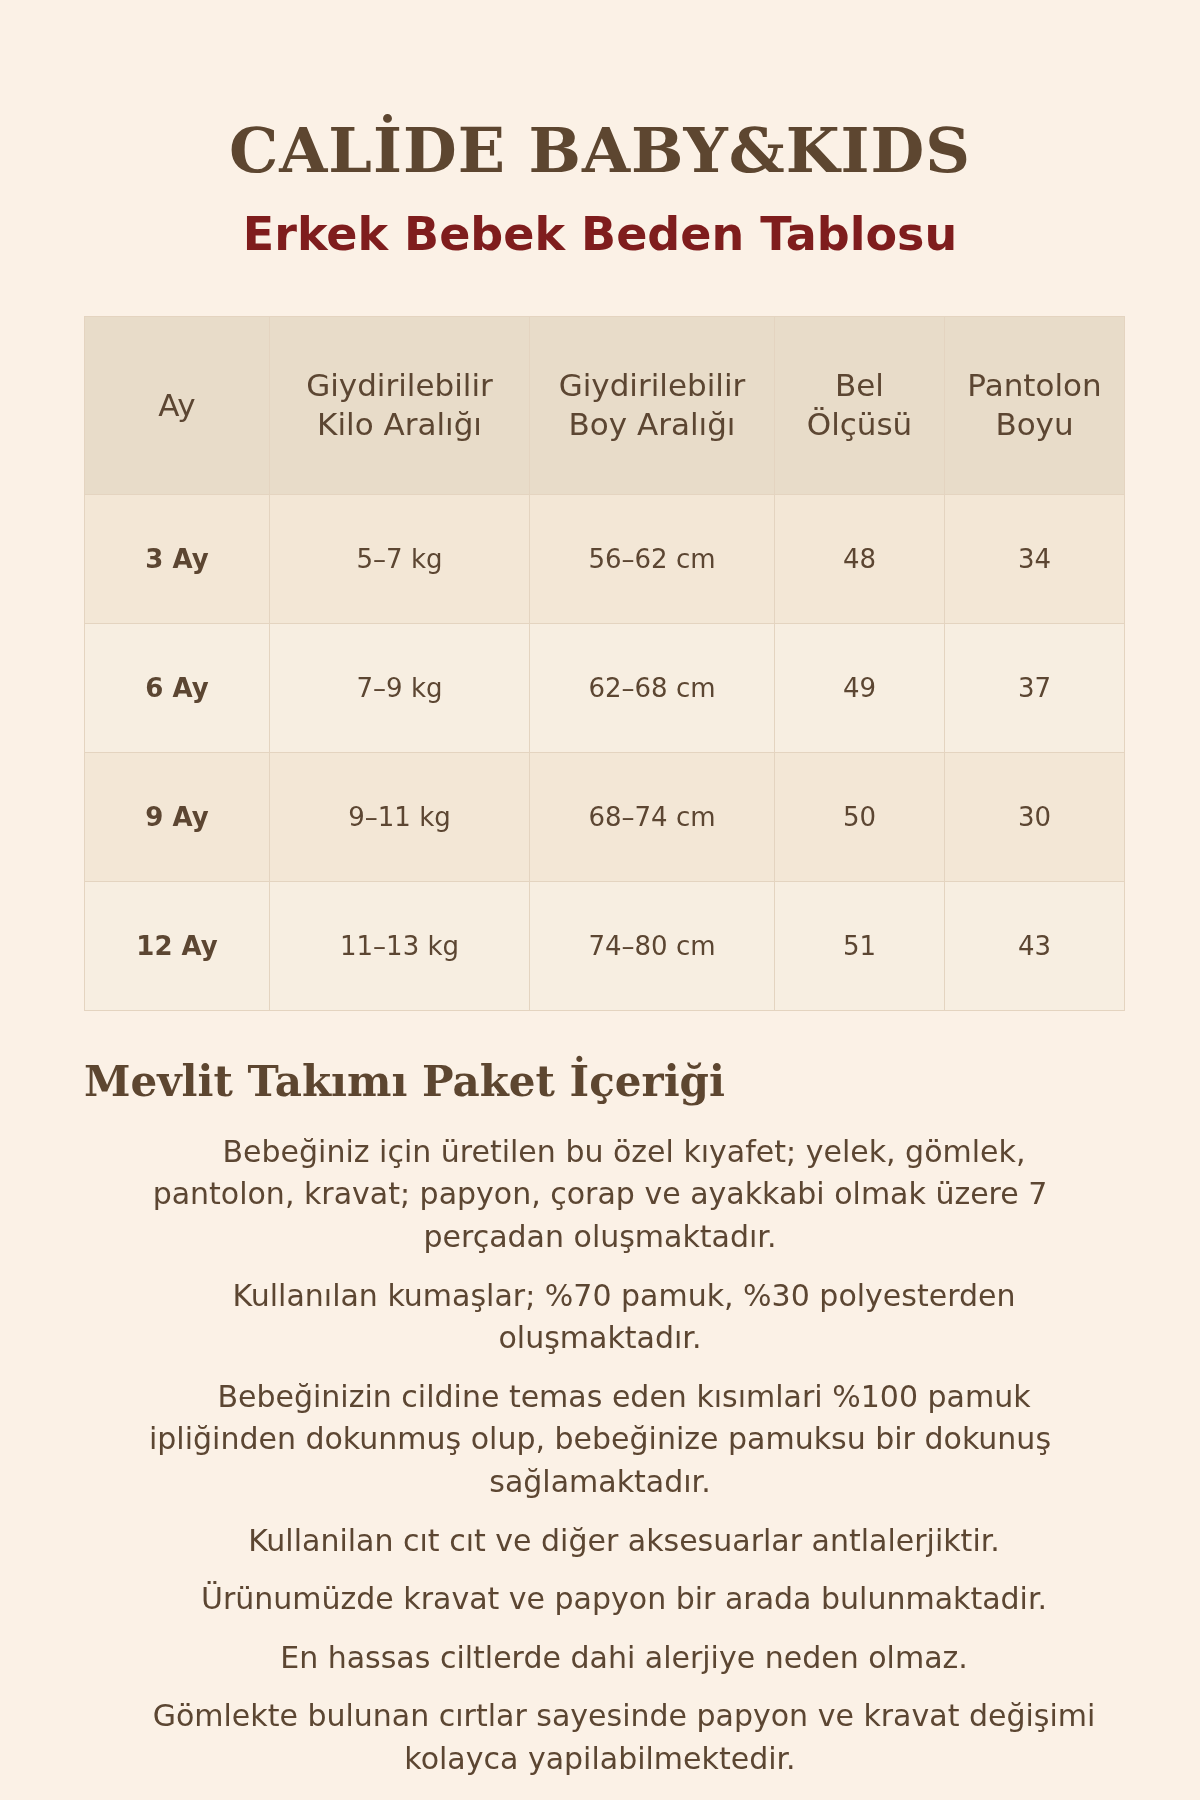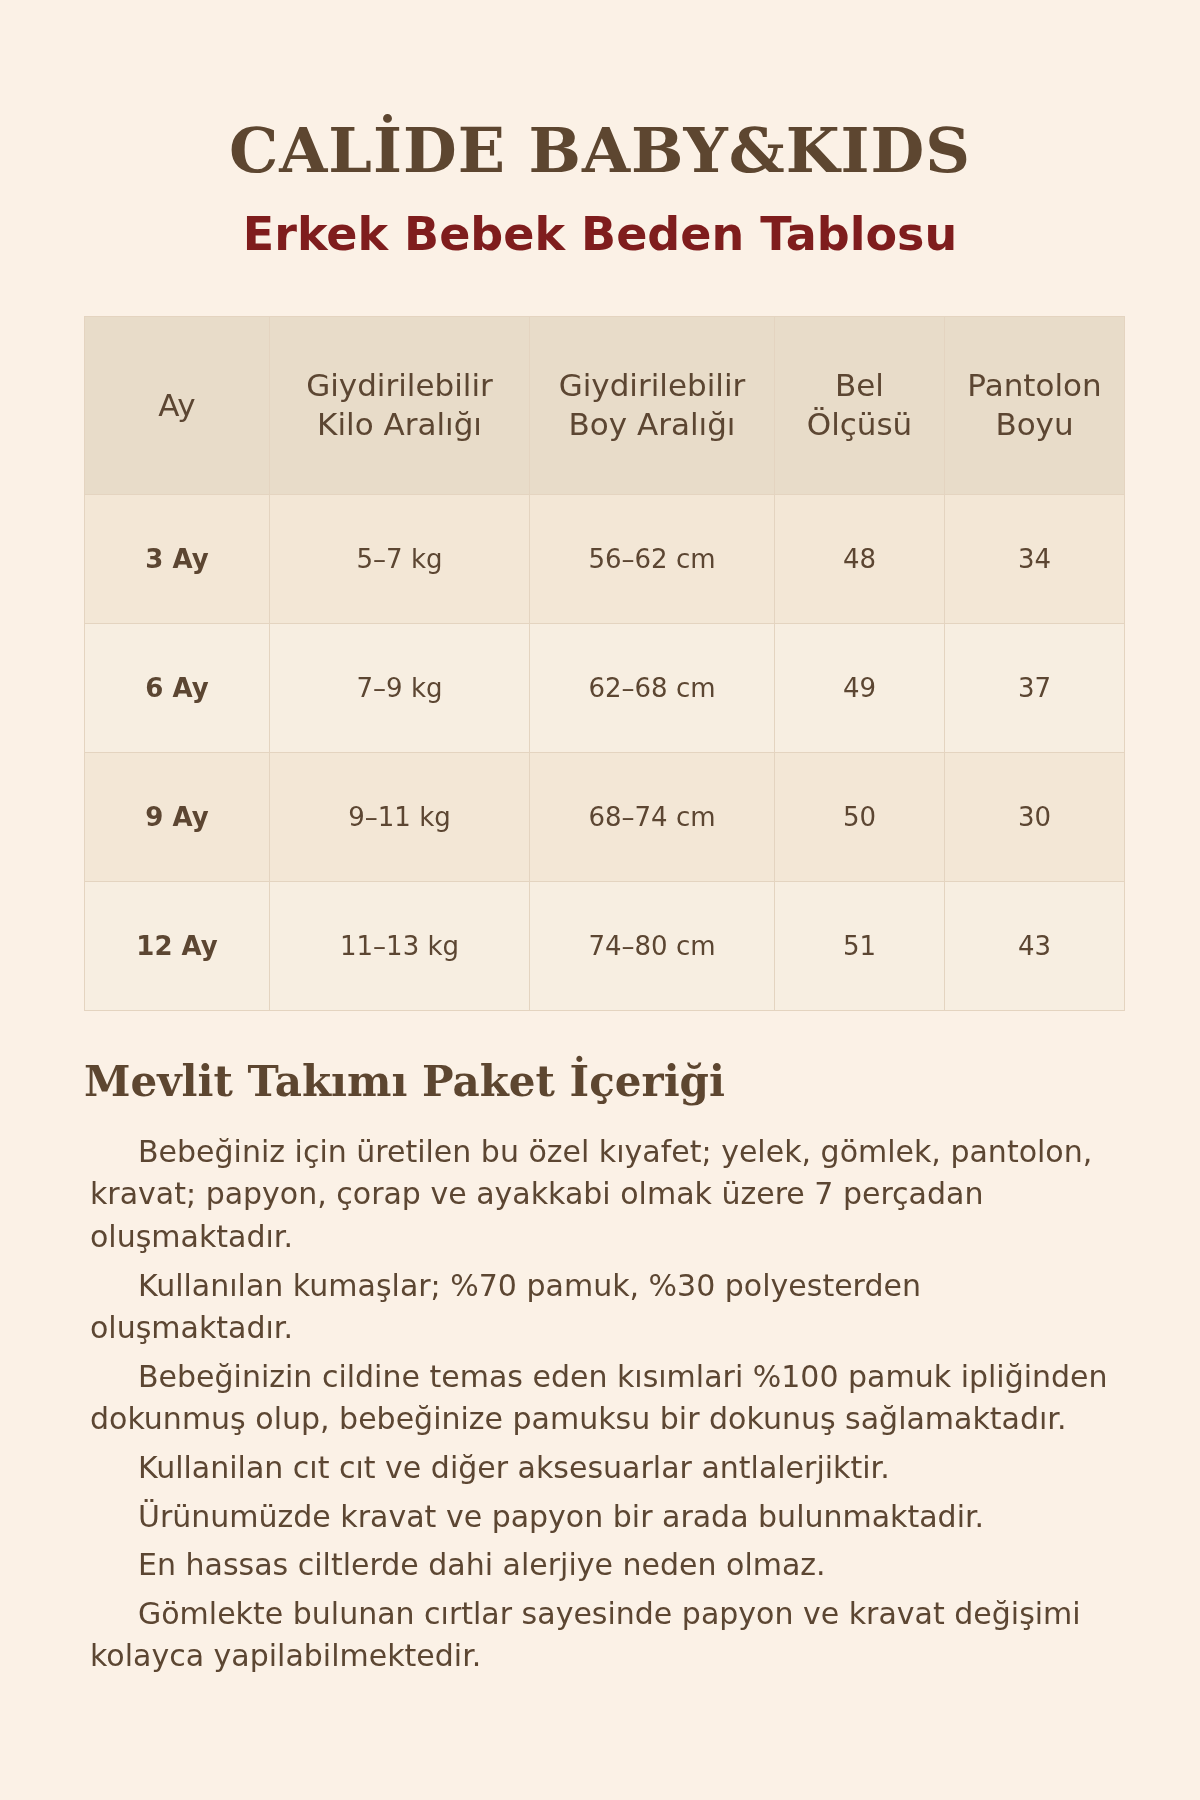--- a/index.html
+++ b/index.html
@@ -89,22 +89,23 @@
     line-height: 1.1;
   }
   .body-copy {
     margin-top: 26px;
     font-size: 30px;
     line-height: 1.42;
     color: #5c4632;
     text-align: left;
   }
   .body-copy p {
-    margin: 6px;
+    margin: 16px;
     text-indent: 48px;
+    text-align: center;
   }
 </style>
 </head>
 <body>
 
 <div class="page">
 
   <h1 class="brand-title">CALİDE BABY&amp;KIDS</h1>
   <h2 class="doc-subtitle">Erkek Bebek Beden Tablosu</h2>
 

